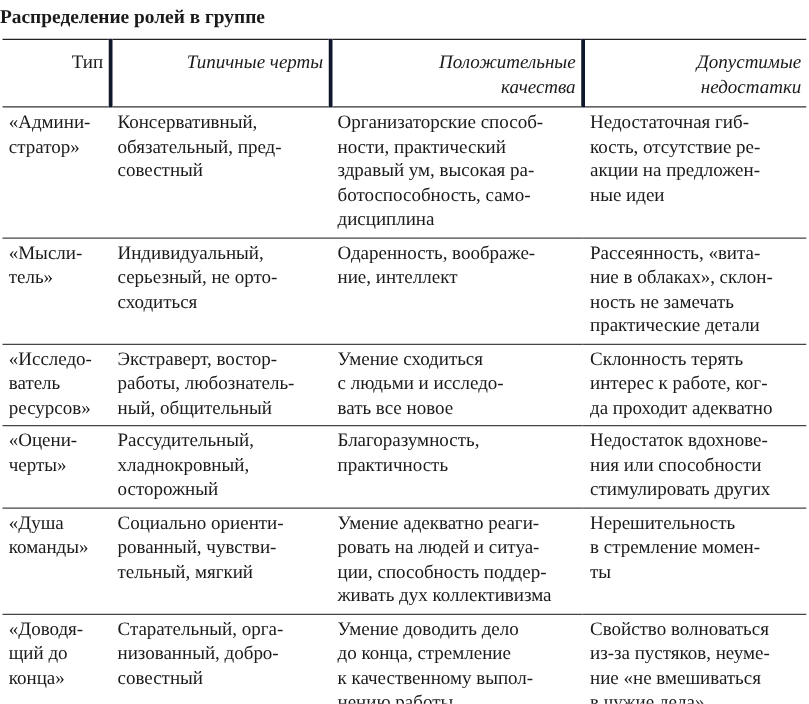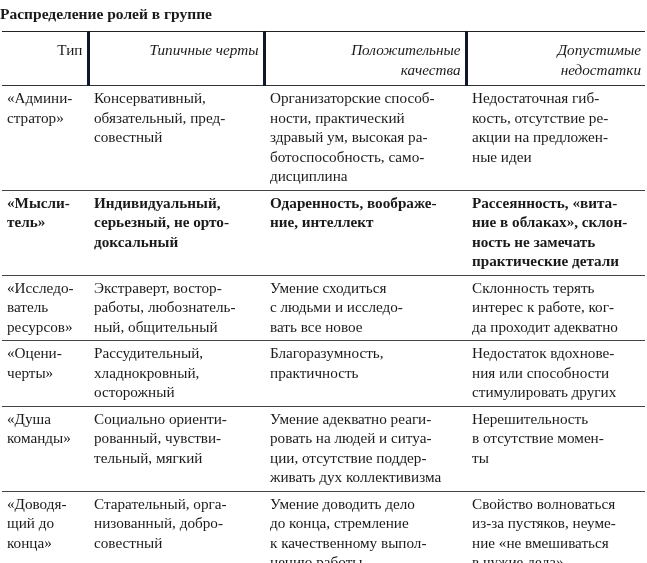--- a/index.html
+++ b/index.html
@@ -63,21 +63,21 @@
     padding-left: 5px;
   }
   .tbl tbody tr + tr {
     border-top: 1.2px solid #444;
   }
   .tbl tbody tr:last-child {
     border-bottom: 2.4px solid #666;
   }
   .line { display: block; white-space: nowrap; }
   .r1 td { height: 96px; }
-  .r2 td { height: 75px; font-weight: bold; }
+  .r2 td { height: 75px; }
   .r3 td { height: 58px; font-family: Liberation Serif, serif; }
   .r4 td { height: 54px; }
   .r5 td { height: 78px; }
   .r6 td { height: 79px; }
 </style>
 </head>
 <body>
 
 <div class="title">Распределение ролей в группе</div>
 
@@ -134,21 +134,21 @@
     </tr>
 
     <tr class="r2">
       <td>
         <span class="line">«Мысли-</span>
         <span class="line">тель»</span>
       </td>
       <td>
         <span class="line">Индивидуальный,</span>
         <span class="line">серьезный, не орто-</span>
-        <span class="line">доксальный</span>
+        <span class="line">сходиться</span>
       </td>
       <td>
         <span class="line">Одаренность, воображе-</span>
         <span class="line">ние, интеллект</span>
       </td>
       <td>
         <span class="line">Рассеянность, «вита-</span>
         <span class="line">ние в облаках», склон-</span>
         <span class="line">ность не замечать</span>
         <span class="line">практические детали</span>
@@ -205,26 +205,26 @@
         <span class="line">команды»</span>
       </td>
       <td>
         <span class="line">Социально ориенти-</span>
         <span class="line">рованный, чувстви-</span>
         <span class="line">тельный, мягкий</span>
       </td>
       <td>
         <span class="line">Умение адекватно реаги-</span>
         <span class="line">ровать на людей и ситуа-</span>
-        <span class="line">ции, отсутствие поддер-</span>
+        <span class="line">ции, способность поддер-</span>
         <span class="line">живать дух коллективизма</span>
       </td>
       <td>
         <span class="line">Нерешительность</span>
-        <span class="line">в отсутствие момен-</span>
+        <span class="line">в стремление момен-</span>
         <span class="line">ты</span>
       </td>
     </tr>
 
     <tr class="r6">
       <td>
         <span class="line">«Доводя-</span>
         <span class="line">щий до</span>
         <span class="line">конца»</span>
       </td>

